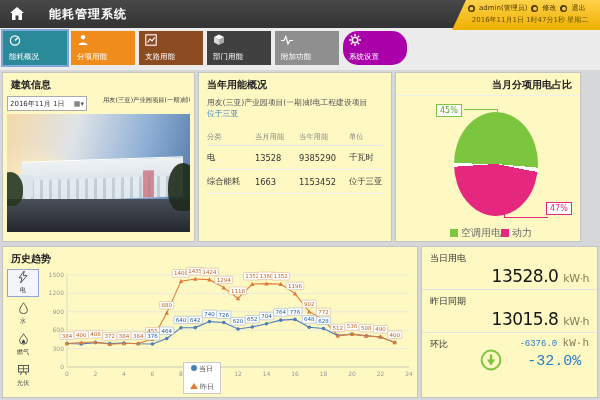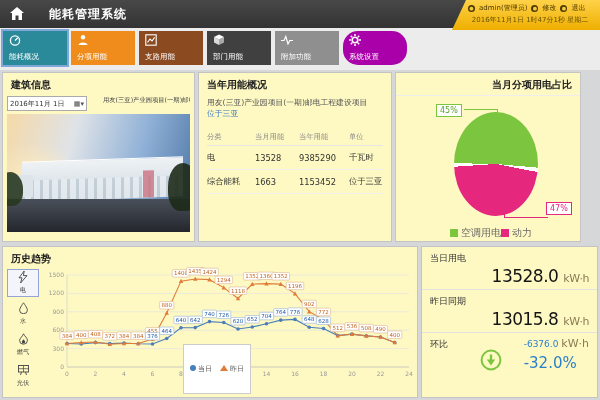--- a/index.html
+++ b/index.html
@@ -66,31 +66,31 @@
   .cline.pk { background:#e5277d; }
   .pie-legend { position:absolute; left:6px; right:0; bottom:2px; display:flex; justify-content:center; gap:0; font-size:10px; color:#666; align-items:center; }
   .sw { display:inline-block; width:8px; height:8px; margin-right:3px; vertical-align:-1px; }
 
   
   .rail { position:absolute; left:4px; top:22px; width:32px; }
   .rail-item { height:28px; margin-bottom:3px; display:flex; flex-direction:column; align-items:center; justify-content:center; border:1px solid transparent; cursor:pointer; }
   .rail-item .rlbl { font-size:6.3px; color:#444; margin-top:1px; }
   .rail-item.active { border-color:#96a4d4; background:#f3f5fb; }
   .trend-svg { position:absolute; left:38px; top:20px; }
-  .trend-legend { position:absolute; left:180px; bottom:3px; border:1px solid #ccc; background:#fff; padding:19px 6px; display:flex; gap:8px; font-size:7px; color:#555; align-items:center; }
+  .trend-legend { position:absolute; left:180px; bottom:3px; border:1px solid #ccc; background:#fff; padding:1px 6px; display:flex; gap:8px; font-size:7px; color:#555; align-items:center;flex-direction:column; }
   .lg-dot { display:inline-block; width:6px; height:6px; border-radius:50%; margin-right:2px; }
   .lg-tri { display:inline-block; width:0; height:0; border-left:4px solid transparent; border-right:4px solid transparent; border-bottom:6px solid #e07b39; margin-right:2px; }
 
   
   .stat-row { padding:5px 8px 3px 8px; border-bottom:1px solid #e2e2e2; position:relative; }
   .stat-row .slbl { font-size:9px; color:#333; }
   .bigval { text-align:right; font-size:17px; color:#141414; letter-spacing:-.5px; margin-top:1px; }
   .unit { font-size:11px; color:#8a7a55; }
   .ratio-row { padding:5px 8px; position:relative; height:56px; }
-  .ratio-vals { position:absolute; right:8px; top:4px; text-align:left; }
+  .ratio-vals { position:absolute; right:8px; top:4px; text-align:center;font-family:Liberation Mono, monospace; }
   .ratio-kwh { font-size:9px; color:#2a7fc9; }
   .ratio-pct { font-size:15px; color:#2a7fc9; margin-top:4px; }
   .down-ic { position:absolute; left:58px; top:16px; }
 </style>
 </head>
 <body>
 
 <div class="topbar">
   <span class="home-ic">
     <svg width="14" height="13" viewBox="0 0 14 13">

